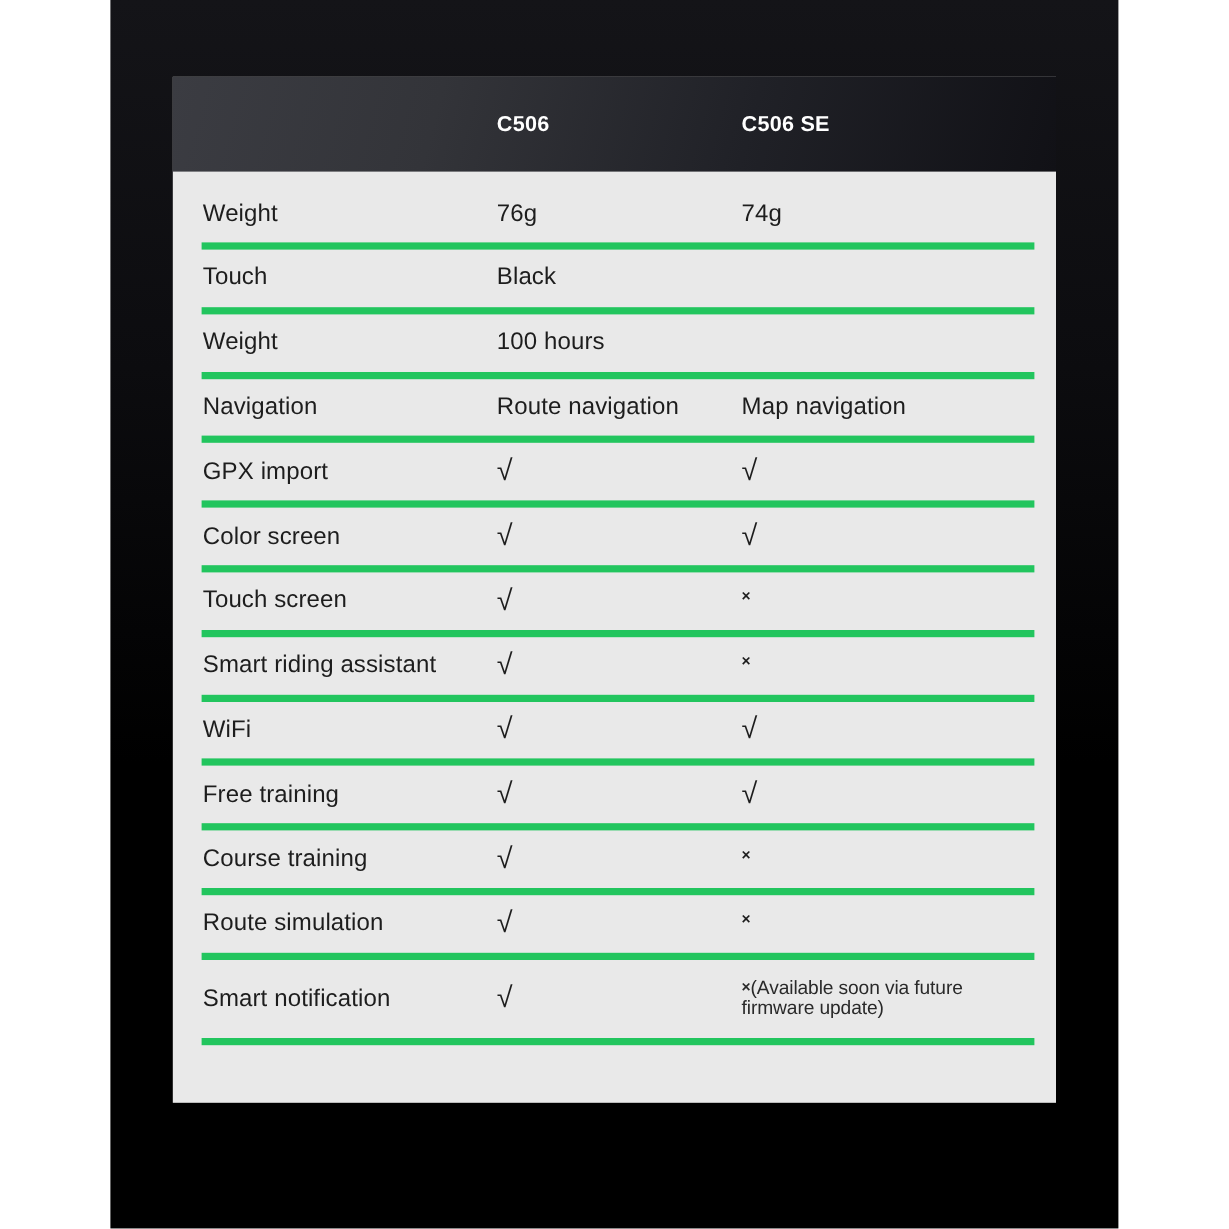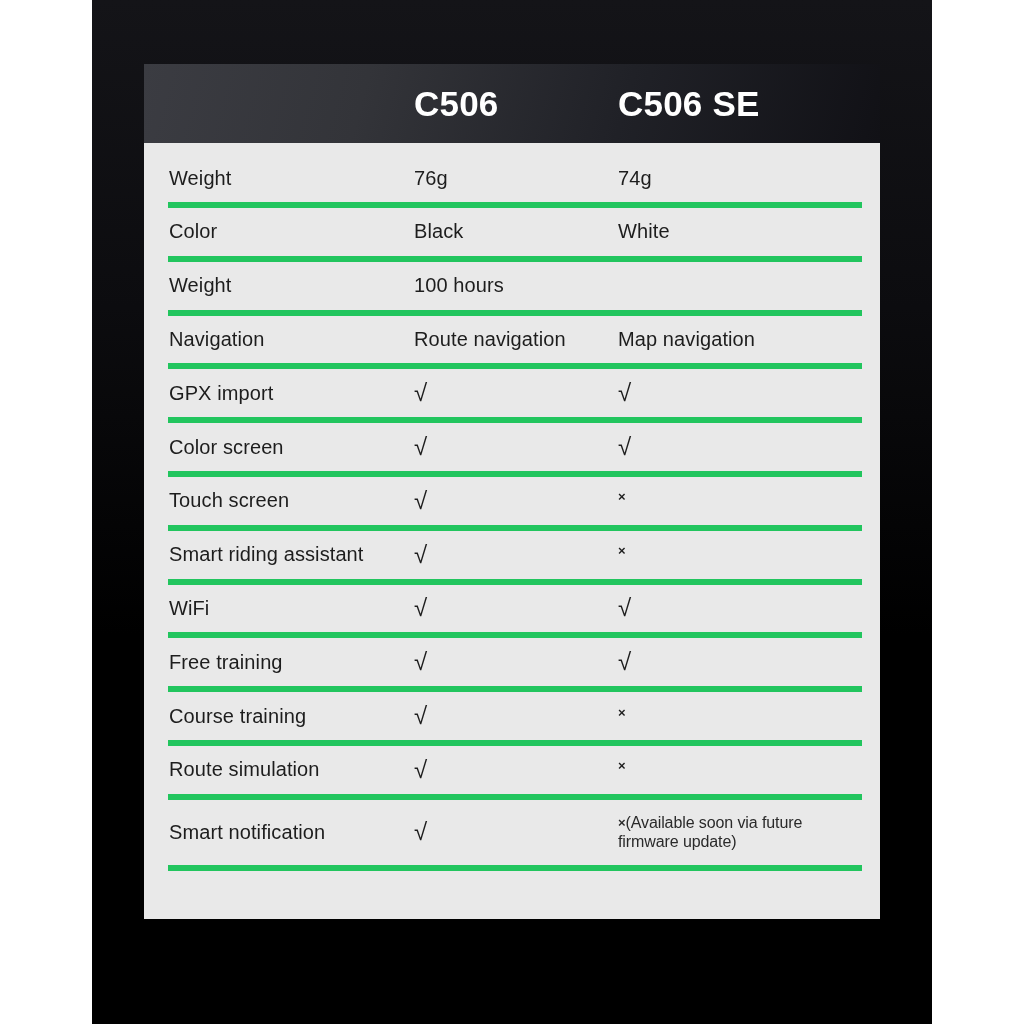--- a/index.html
+++ b/index.html
@@ -14,21 +14,21 @@
   }
   .panel{
     position:absolute;left:52px;top:64px;width:736px;height:855px;
     background:#e9e9e9;
   }
   .head{
     height:79px;box-sizing:border-box;
     display:grid;grid-template-columns:245px 204px 1fr;align-items:center;
     padding-left:25px;
     background:linear-gradient(105deg,#3b3c42 0%,#333439 30%,#202127 65%,#111116 100%);
-    color:#ffffff;font-size:35px;font-weight:700;letter-spacing:0.2px;
+    color:#ffffff;font-size:18px;font-weight:700;letter-spacing:0.2px;
   }
   .rows{display:block;}
   .row{
     height:53.8px;box-sizing:border-box;
     margin:0 18px 0 24px;padding-left:1px;
     display:grid;grid-template-columns:245px 204px 1fr;align-items:center;
     border-bottom:6px solid #22c55e;
     color:#1d1d1d;font-size:20px;letter-spacing:0.1px;
   }
   .row:first-child{height:65px;padding-top:11px;}
@@ -54,23 +54,22 @@
         <div class="cell">C506 SE</div>
       </div>
       <div class="rows" id="rows">
   <div class="row">
     <div class="cell label">Weight</div>
     <div class="cell text">76g</div>
     <div class="cell text">74g</div>
   </div>
 
   <div class="row">
-    <div class="cell label">Color</div>
+    <div class="cell label">Touch</div>
     <div class="cell text">Black</div>
-    <div class="cell text">White</div>
   </div>
 
   <div class="row">
     <div class="cell label">Weight</div>
     <div class="cell text">100 hours</div>
   </div>
 
   <div class="row">
     <div class="cell label">Navigation</div>
     <div class="cell text">Route navigation</div>

